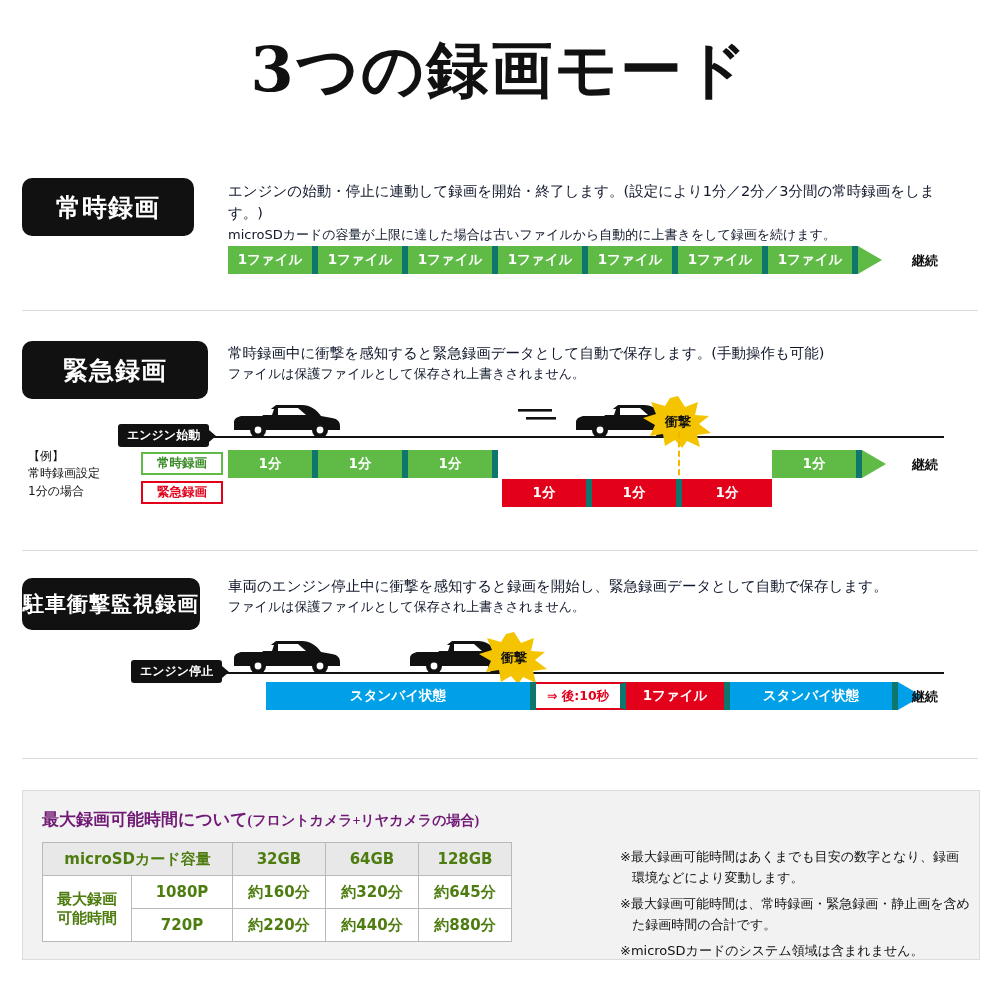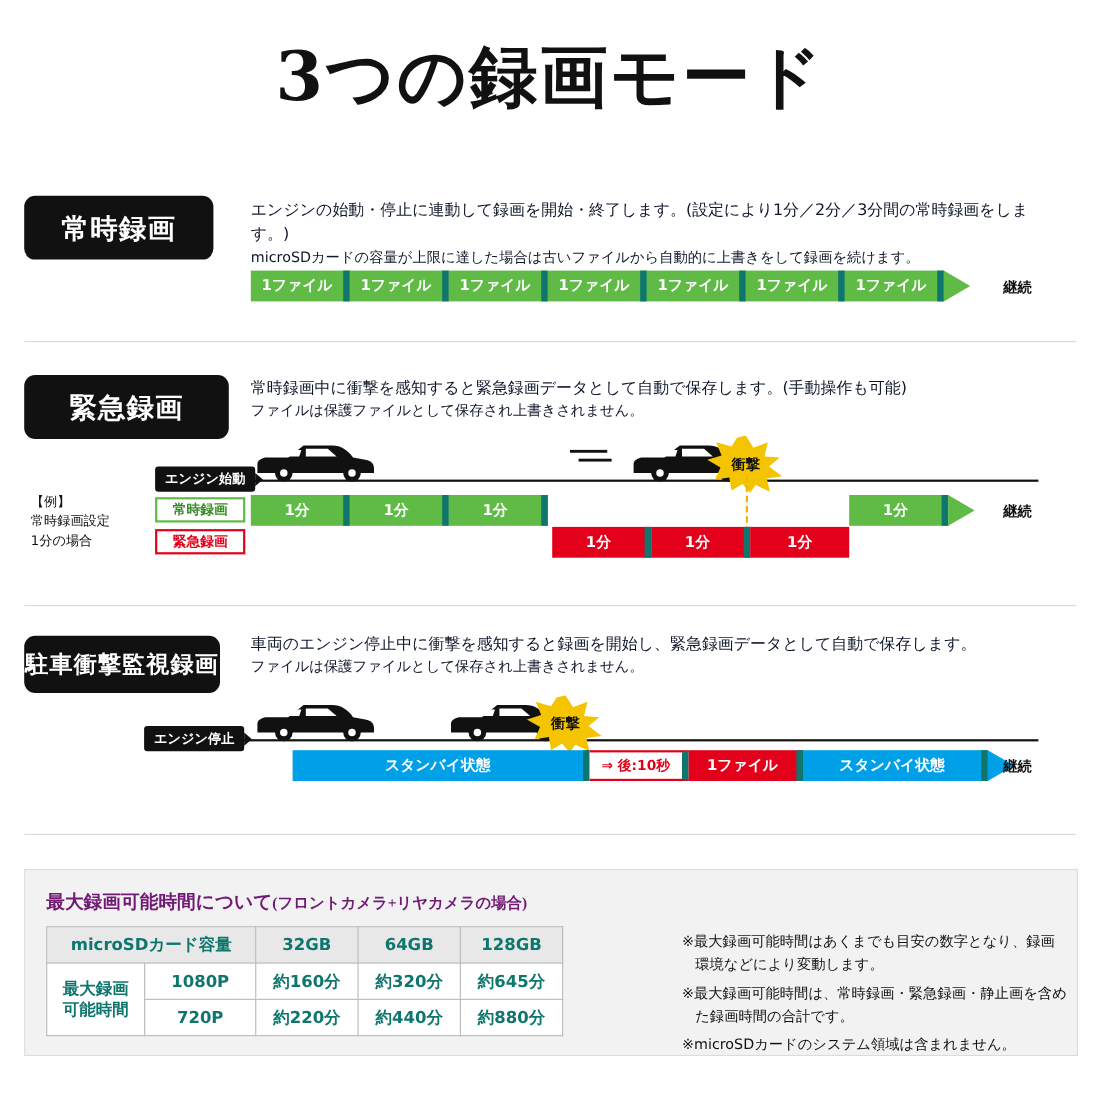--- a/index.html
+++ b/index.html
@@ -127,21 +127,21 @@
   table.spec{
     position:absolute;left:42px;top:842px;
     border-collapse:collapse;
     background:#fff;
   }
   table.spec td,table.spec th{
     border:1px solid #b9b9b9;
     text-align:center;
     font-size:15px;
     font-weight:700;
-    color:#0f766e;
+    color:#4d7c0f;
     padding:0;
     height:32px;
   }
   table.spec th{background:#e8e8e8;font-size:15px;}
   .c-head{width:168px;}
   .c-res{width:100px;}
   .c-val{width:92px;}
 
   .notes{
     position:absolute;left:620px;top:846px;width:350px;
@@ -183,21 +183,21 @@
     <span>緊急録画</span>
   </div>
 
   <div class="desc" style="left:228px;top:342px;width:740px;">
     <div>常時録画中に衝撃を感知すると緊急録画データとして自動で保存します。(手動操作も可能)</div>
     <div class="small">ファイルは保護ファイルとして保存され上書きされません。</div>
   </div>
 
   <div class="roadline" style="left:214px;top:436px;width:730px;"></div>
 
-  <div class="pill" style="left:141px;top:424px;">エンジン始動</div>
+  <div class="pill" style="left:118px;top:424px;">エンジン始動</div>
 
   <svg class="car" style="left:228px;top:400px;" width="116" height="38" viewBox="0 0 116 38">
     <path d="M6 30 L6 22 C6 19 9 17 13 16 L34 16 L48 5 L74 5 C82 5 88 9 93 16 L104 18 C110 19 112 22 112 26 L112 30 Z" fill="#111"></path>
     <path d="M50 8 L70 8 L78 15 L50 15 Z" fill="#fff"></path>
     <path d="M46 9 L44 15 L30 15 L38 9 Z" fill="#fff"></path>
     <circle cx="30" cy="30" r="8" fill="#111"></circle>
       <circle cx="30" cy="30" r="3.4" fill="#fff"></circle>
     <circle cx="92" cy="30" r="8" fill="#111"></circle>
       <circle cx="92" cy="30" r="3.4" fill="#fff"></circle>
   </svg>

